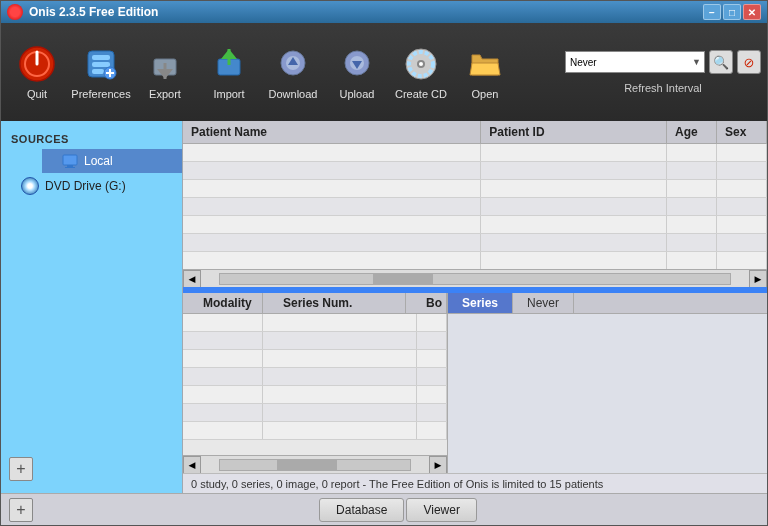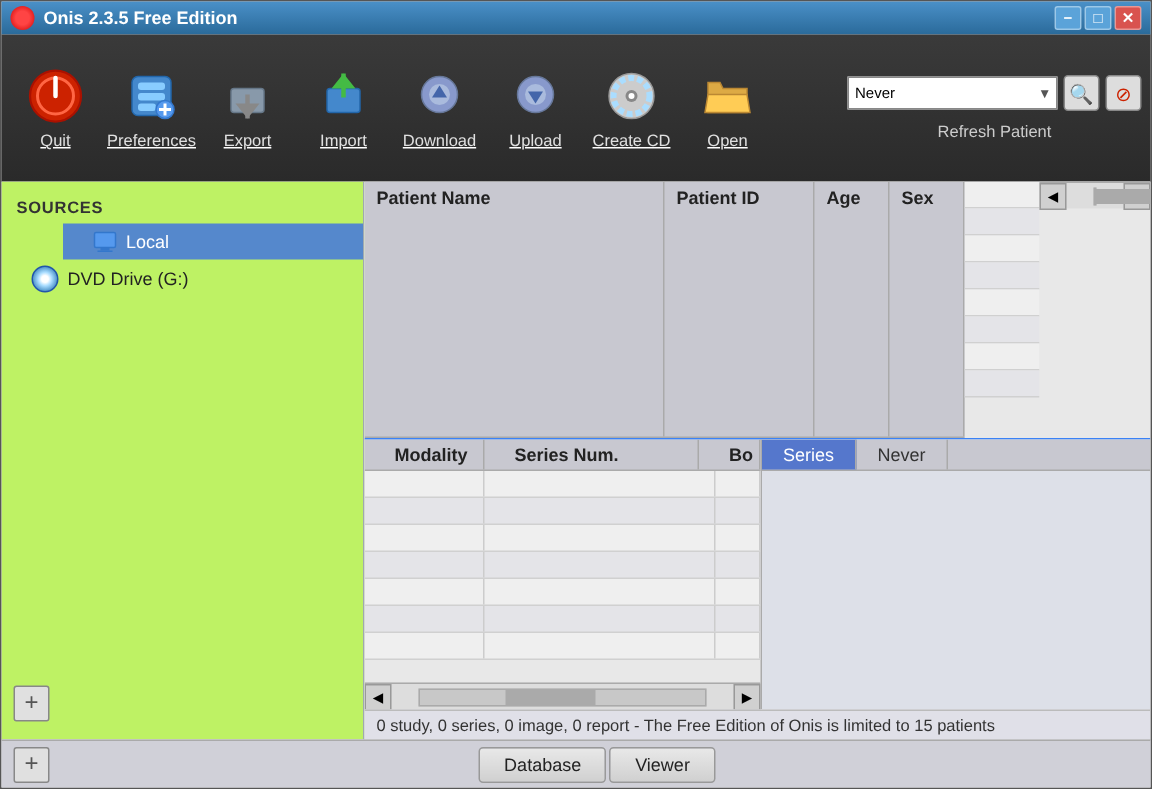--- a/index.html
+++ b/index.html
@@ -80,21 +80,20 @@
       align-items: center;
       justify-content: center;
       width: 60px;
       height: 80px;
       cursor: pointer;
       border-radius: 4px;
       padding: 4px;
       color: #ffffff;
       font-size: 11px;
       gap: 4px;
-      text-decoration: underline;
     }
     .toolbar-icon {
       width: 40px;
       height: 40px;
       display: flex;
       align-items: center;
       justify-content: center;
     }
     .toolbar-label {
       color: #e0e0e0;
@@ -172,22 +171,22 @@
 
     
     .main-content {
       display: flex;
       flex: 1;
       overflow: hidden;
     }
 
     
     .sidebar {
-      width: 242px;
-      background: #bef264;
+      width: 182px;
+      background: #7dd3fc;
       border-right: 1px solid #a0a8b0;
       flex-shrink: 0;
       display: flex;
       flex-direction: column;
       padding: 8px 0;
     }
     .sidebar-section-title {
       font-size: 11px;
       font-weight: bold;
       color: #333;
@@ -236,23 +235,23 @@
       display: flex;
       flex-direction: column;
       overflow: hidden;
       background: #e8e8e8;
     }
 
     
     .patient-table {
       flex: 1;
       overflow: hidden;
-      border-bottom: 1px solid #3b82f6;
-      display: flex;
-      flex-direction: row;
+      border-bottom: 6px solid #3b82f6;
+      display: flex;
+      flex-direction: column;
     }
     .table-header {
       display: flex;
       background: #c8c8d0;
       border-bottom: 1px solid #aaa;
       flex-shrink: 0;
     }
     .table-header-cell {
       padding: 4px 8px;
       font-size: 12px;
@@ -393,21 +392,21 @@
     .preview-tab {
       padding: 3px 14px;
       font-size: 12px;
       cursor: pointer;
       border-right: 1px solid #aaa;
       color: #333;
     }
     .preview-tab.active {
       background: #5577cc;
       color: white;
-      font-weight: normal;
+      font-weight: bold;
     }
     .preview-content {
       flex: 1;
       background: #dde0e8;
     }
 
     
     .series-hscroll {
       height: 18px;
       background: #ddd;
@@ -585,21 +584,21 @@
           <select class="refresh-select">
             <option>Never</option>
             <option>Every 30s</option>
             <option>Every 1m</option>
             <option>Every 5m</option>
           </select>
         </div>
         <div class="search-btn">🔍</div>
         <div class="cancel-btn">⊘</div>
       </div>
-      <div class="refresh-label">Refresh Patient</div>
+      <div class="refresh-label">Refresh Interval</div>
     </div>
   </div>
 
   <div class="main-content">
 
     <div class="sidebar">
       <div class="sidebar-section-title">SOURCES</div>
       <div class="sidebar-item active">
         <svg class="sidebar-item-icon" viewBox="0 0 16 16">
           <rect x="1" y="2" width="14" height="10" rx="1" fill="#5599ee" stroke="#3377cc" stroke-width="1"></rect>

